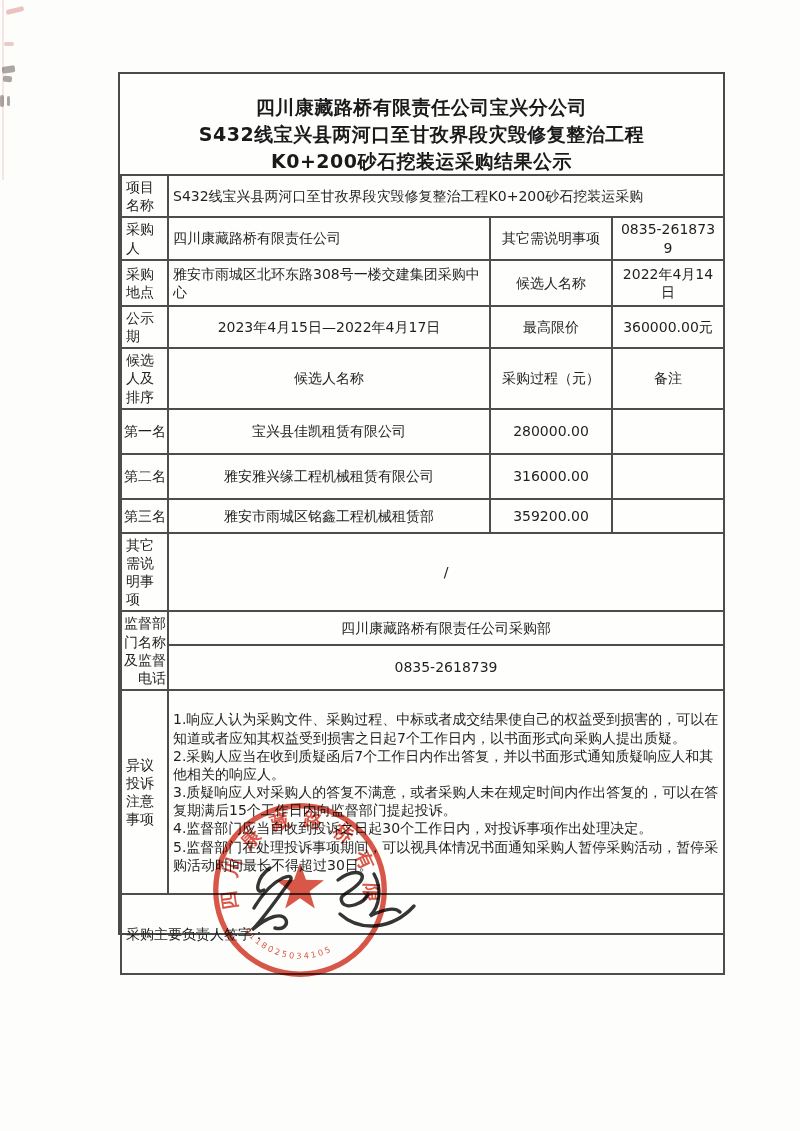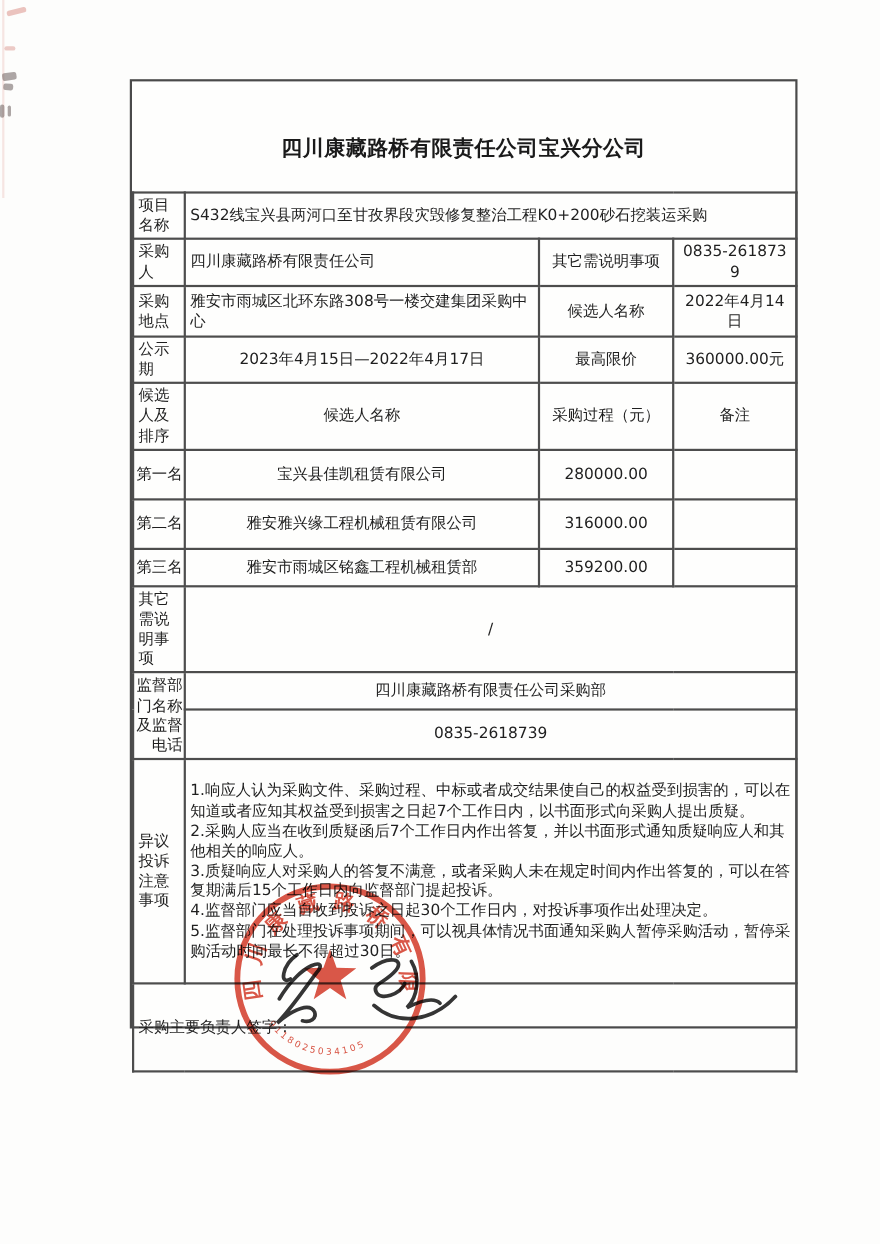--- a/index.html
+++ b/index.html
@@ -25,21 +25,21 @@
   .tmark.t1{left:278px;top:101px;width:8px;height:2px;}
   .tmark.t2{left:281px;top:106px;width:6px;height:2px;opacity:.35;}
   .tmark.t3{left:578px;top:96px;width:3px;height:8px;transform:rotate(20deg);}
   .tmark.t4{left:592px;top:102px;width:3px;height:6px;transform:rotate(-15deg);opacity:.35;}
 
   .docbox{
     position:absolute;left:118px;top:72px;width:607px;height:863px;
     border:2px solid #4a4a4a;background:#fefefd;box-sizing:border-box;
   }
   .titleblock{height:100px;padding-top:20px;box-sizing:border-box;text-align:center;}
-  .titleline{font-size:19px;font-weight:700;line-height:27px;letter-spacing:.5px;color:#1a1a1a;margin-top:28px;}
+  .titleline{font-size:19px;font-weight:700;line-height:27px;letter-spacing:.5px;color:#1a1a1a;}
 
   table.main{
     border-collapse:collapse;table-layout:fixed;
     width:603px;height:761px;margin-left:0px;
   }
   table.main td{
     border:2px solid #4d4d4d;
     font-size:14px;line-height:1.3;
     vertical-align:middle;
     padding:2px 4px;
@@ -72,20 +72,22 @@
   <div class="smudge s4"></div>
   <div class="tmark t1"></div>
   <div class="tmark t2"></div>
   <div class="tmark t3"></div>
   <div class="tmark t4"></div>
 
   <div class="docbox">
 
     <div class="titleblock">
       <div class="titleline">四川康藏路桥有限责任公司宝兴分公司</div>
+      <div class="titleline">S432线宝兴县两河口至甘孜界段灾毁修复整治工程</div>
+      <div class="titleline">K0+200砂石挖装运采购结果公示</div>
     </div>
 
     <table class="main">
       <colgroup>
         <col style="width:47px">
           <col style="width:322px">
           <col style="width:122px">
           <col style="width:112px">
       </colgroup>
 

